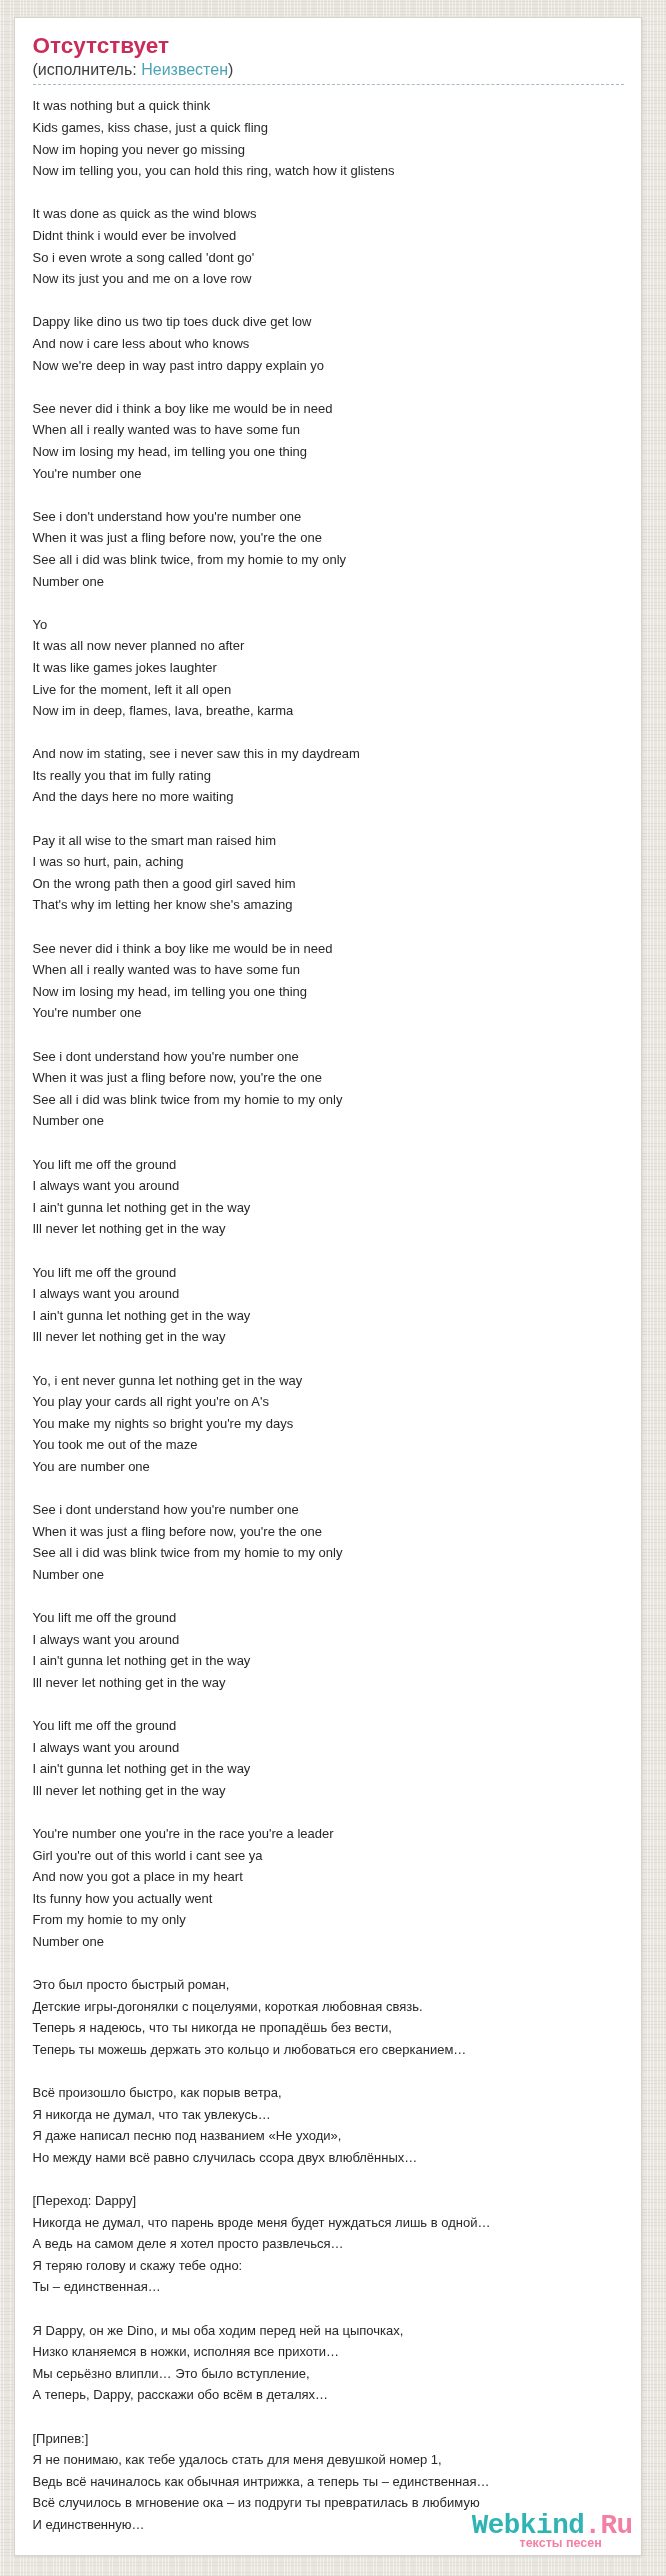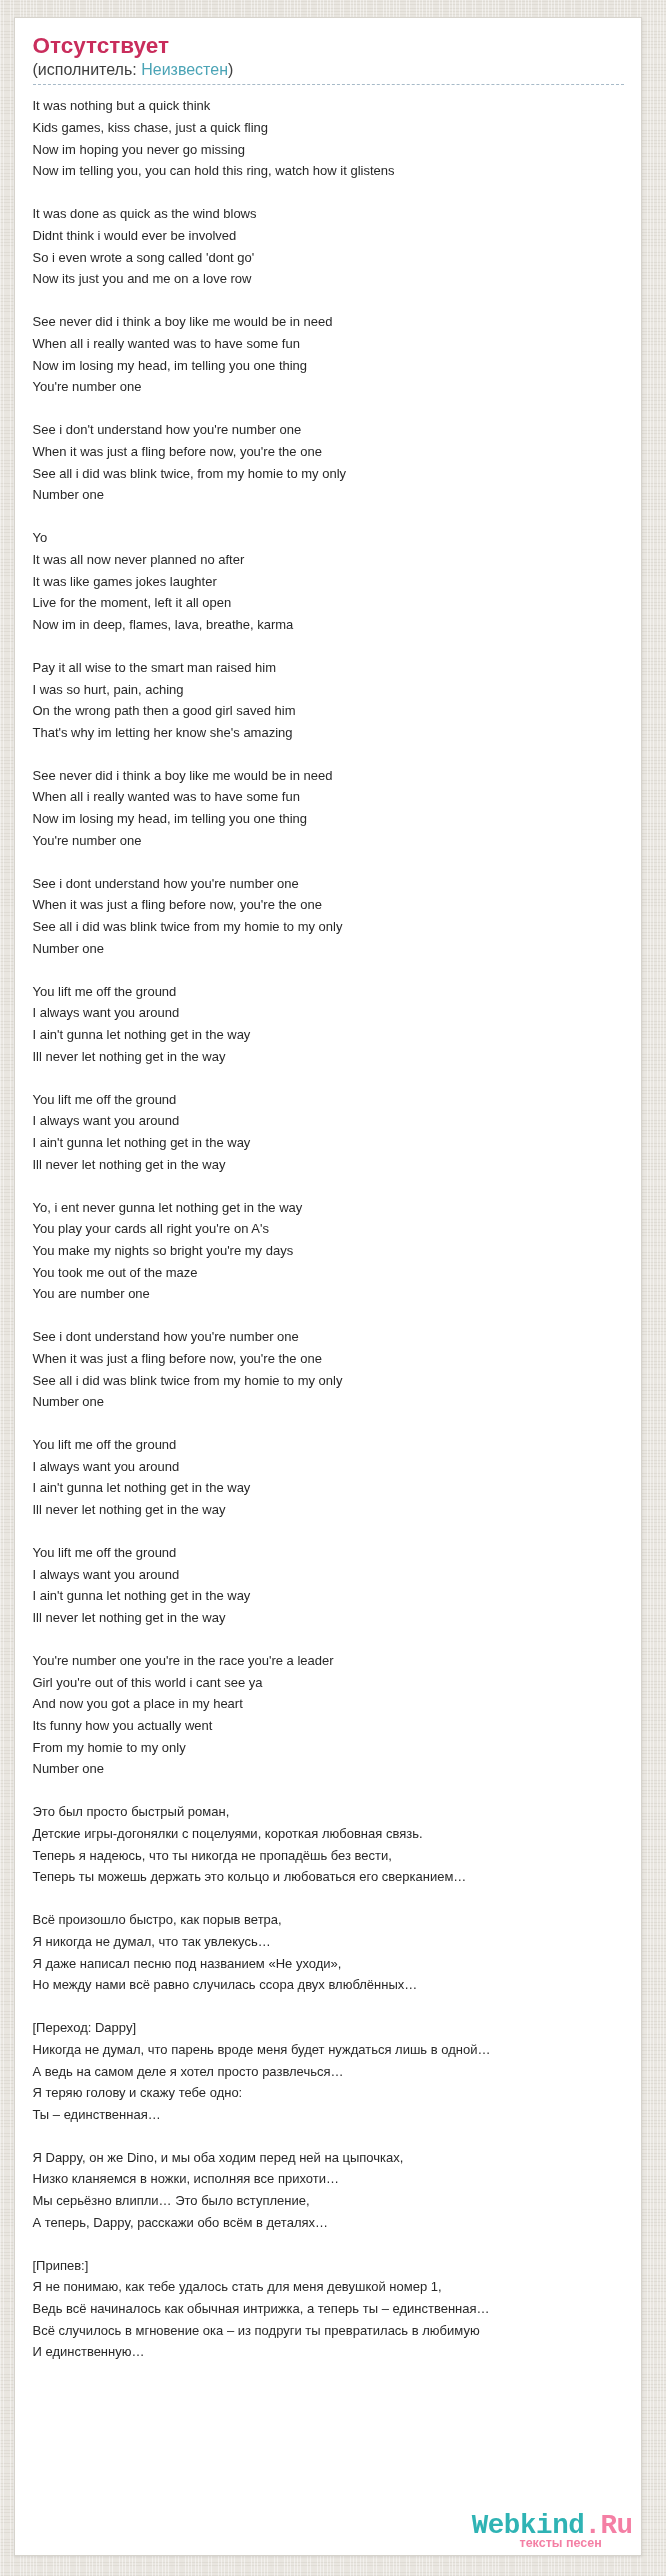--- a/index.html
+++ b/index.html
@@ -59,33 +59,39 @@
 
   <div class="lyrics">
     <div class="stanza">It was nothing but a quick think
 Kids games, kiss chase, just a quick fling
 Now im hoping you never go missing
 Now im telling you, you can hold this ring, watch how it glistens</div>
     <div class="stanza">It was done as quick as the wind blows
 Didnt think i would ever be involved
 So i even wrote a song called 'dont go'
 Now its just you and me on a love row</div>
+    <div class="stanza">Dappy like dino us two tip toes duck dive get low
+And now i care less about who knows
+Now we're deep in way past intro dappy explain yo</div>
     <div class="stanza">See never did i think a boy like me would be in need
 When all i really wanted was to have some fun
 Now im losing my head, im telling you one thing
 You're number one</div>
     <div class="stanza">See i don't understand how you're number one
 When it was just a fling before now, you're the one
 See all i did was blink twice, from my homie to my only
 Number one</div>
     <div class="stanza">Yo
 It was all now never planned no after
 It was like games jokes laughter
 Live for the moment, left it all open
 Now im in deep, flames, lava, breathe, karma</div>
+    <div class="stanza">And now im stating, see i never saw this in my daydream
+Its really you that im fully rating
+And the days here no more waiting</div>
     <div class="stanza">Pay it all wise to the smart man raised him
 I was so hurt, pain, aching
 On the wrong path then a good girl saved him
 That's why im letting her know she's amazing</div>
     <div class="stanza">See never did i think a boy like me would be in need
 When all i really wanted was to have some fun
 Now im losing my head, im telling you one thing
 You're number one</div>
     <div class="stanza">See i dont understand how you're number one
 When it was just a fling before now, you're the one

